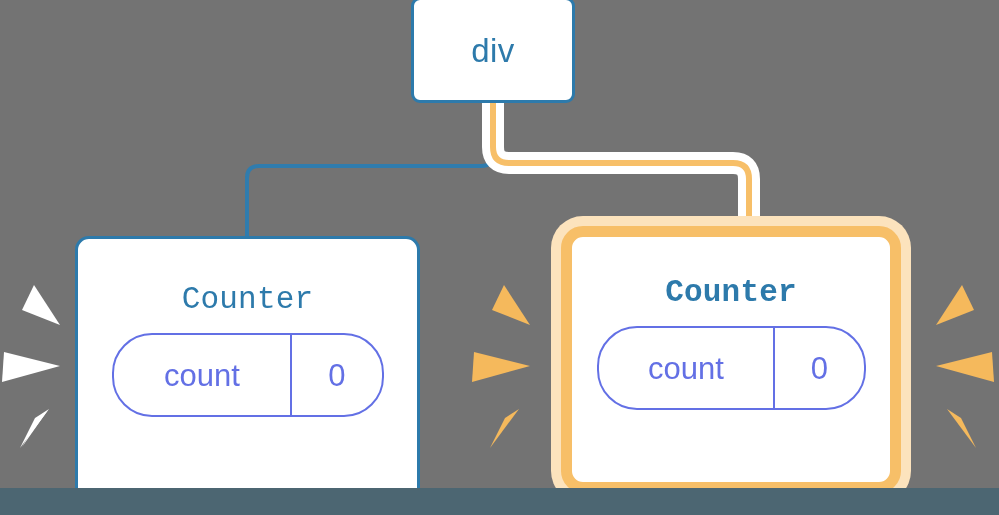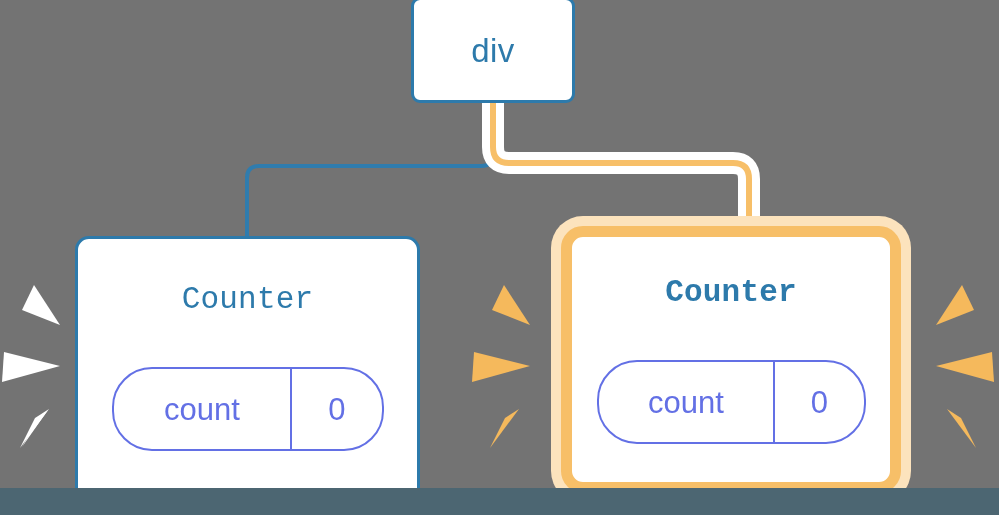--- a/index.html
+++ b/index.html
@@ -82,21 +82,21 @@
     letter-spacing: 0.2px;
     font-family: Liberation Mono, monospace;
   }
   #node-counter-right .node-title {
     font-weight: bold;
     margin-top: 40px;
   }
 
   
   .state-pill {
-    margin-top: 52px;
+    margin-top: 18px;
     height: 80px;
     display: flex;
     align-items: stretch;
     border: 2px solid #6370e5;
     border-radius: 40px;
     overflow: hidden;
   }
   #node-counter-left .state-pill { width: 268px; }
   #node-counter-right .state-pill { width: 265px; }
   .state-key, .state-val {

